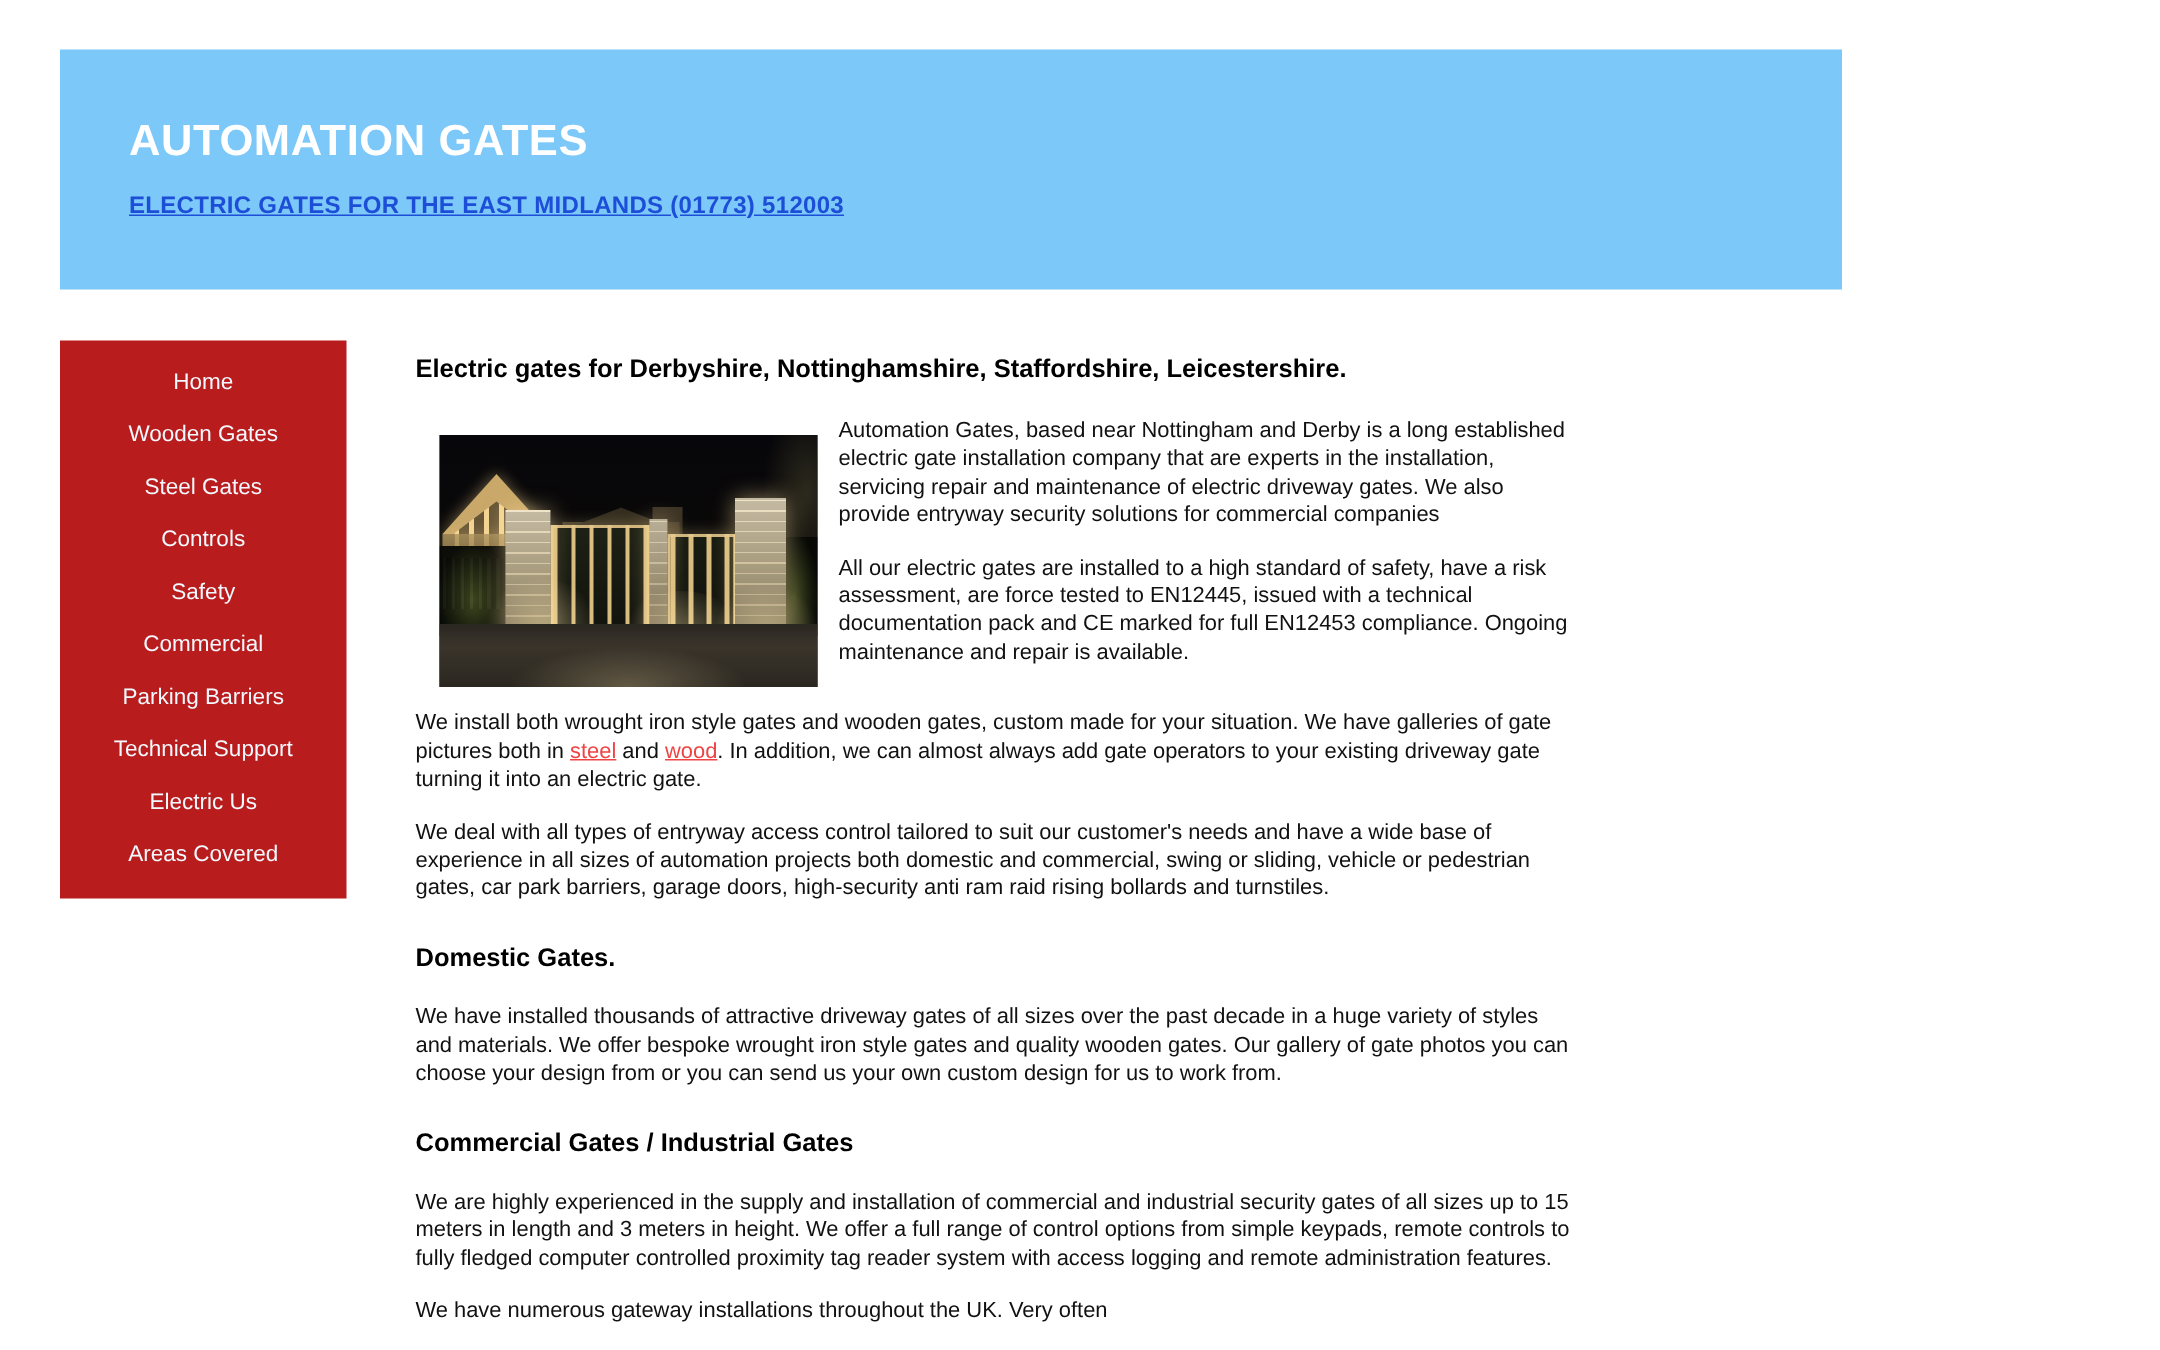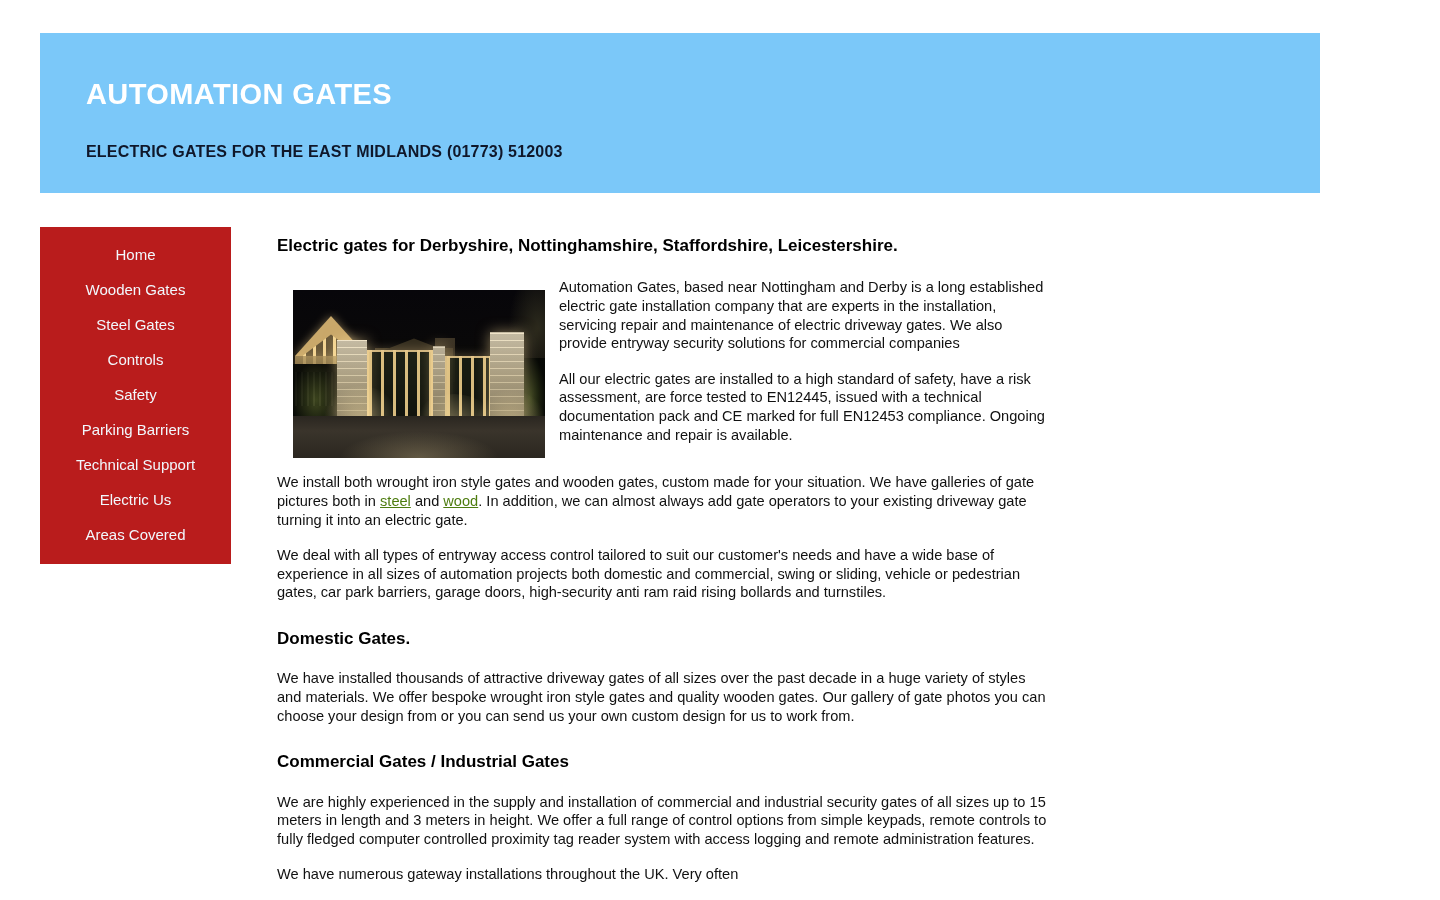--- a/index.html
+++ b/index.html
@@ -11,40 +11,41 @@
   }
   body {
     font-family: "Liberation Sans", sans-serif;
     color: #000000;
   }
 
   
   .banner {
     position: absolute;
     left: 40px; top: 33px;
-    width: 1280px; height: 160px;
+    width: 1188px; height: 160px;
     background: #7bc8f9;
   }
   .banner-title {
     position: absolute;
     left: 46px; top: 45px;
     font-size: 29px;
     font-weight: bold;
     color: #ffffff;
     letter-spacing: 0.4px;
     white-space: nowrap;
   }
   .banner-sub {
     position: absolute;
-    left: 46px; top: 110px;
+    left: 46px; top: 96px;
     font-size: 16px;
     font-weight: bold;
-    color: #0f172a;
+    color: #1d4ed8;
     letter-spacing: 0.2px;
     white-space: nowrap;
+    text-decoration: underline;
   }
 
   
   .sidebar {
     position: absolute;
     left: 40px; top: 227px;
     width: 191px;
     padding: 10px 0 12px 0;
     background: #b91c1c;
   }
@@ -91,21 +92,21 @@
     height: 168px;
     margin: 12px 14px 6px 16px;
     position: relative;
     overflow: hidden;
     background: #0a0805;
   }
   .intro-para { margin-left: 282px; }
   .intro-para p { margin-bottom: 17px; }
 
   a.inline-link {
-    color: #4d7c0f;
+    color: #ef4444;
     text-decoration: underline;
     cursor: pointer;
   }
 
   
   .photo {
     position: absolute; inset: 0;
     background:
       radial-gradient(ellipse 120% 60% at 50% 108%, rgba(150,140,110,0.45) 0%, rgba(20,18,14,0) 62%),
       linear-gradient(180deg, #07060a 0%, #0a0908 45%, #110f0c 68%, #141210 100%);
@@ -213,20 +214,21 @@
   <div class="banner-title">AUTOMATION GATES</div>
   <div class="banner-sub">ELECTRIC GATES FOR THE EAST MIDLANDS (01773) 512003</div>
 </div>
 
 <nav class="sidebar">
   <a class="nav-item" href="#">Home</a>
   <a class="nav-item" href="#">Wooden Gates</a>
   <a class="nav-item" href="#">Steel Gates</a>
   <a class="nav-item" href="#">Controls</a>
   <a class="nav-item" href="#">Safety</a>
+  <a class="nav-item" href="#">Commercial</a>
   <a class="nav-item" href="#">Parking Barriers</a>
   <a class="nav-item" href="#">Technical Support</a>
   <a class="nav-item" href="#">Electric Us</a>
   <a class="nav-item" href="#">Areas Covered</a>
 </nav>
 
 <main class="content">
 
   <h2 class="section-title">Electric gates for Derbyshire, Nottinghamshire, Staffordshire, Leicestershire.</h2>
 

